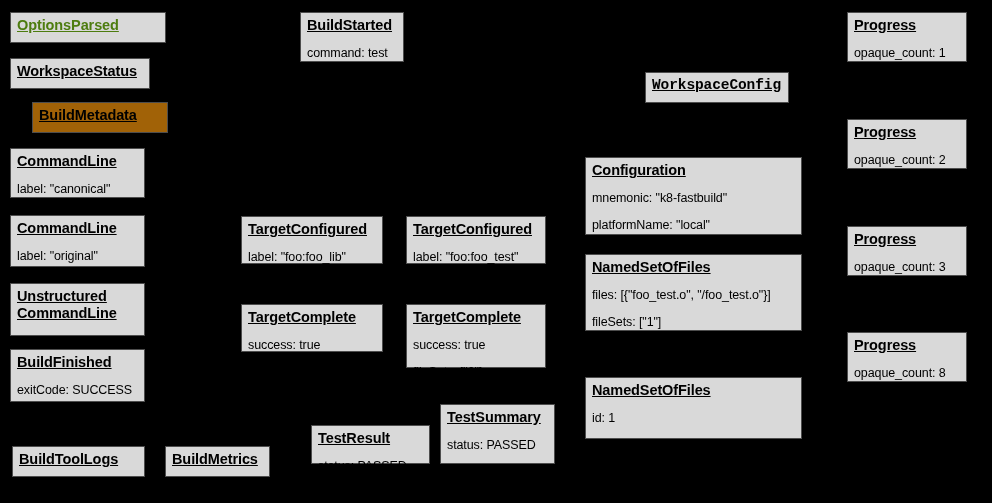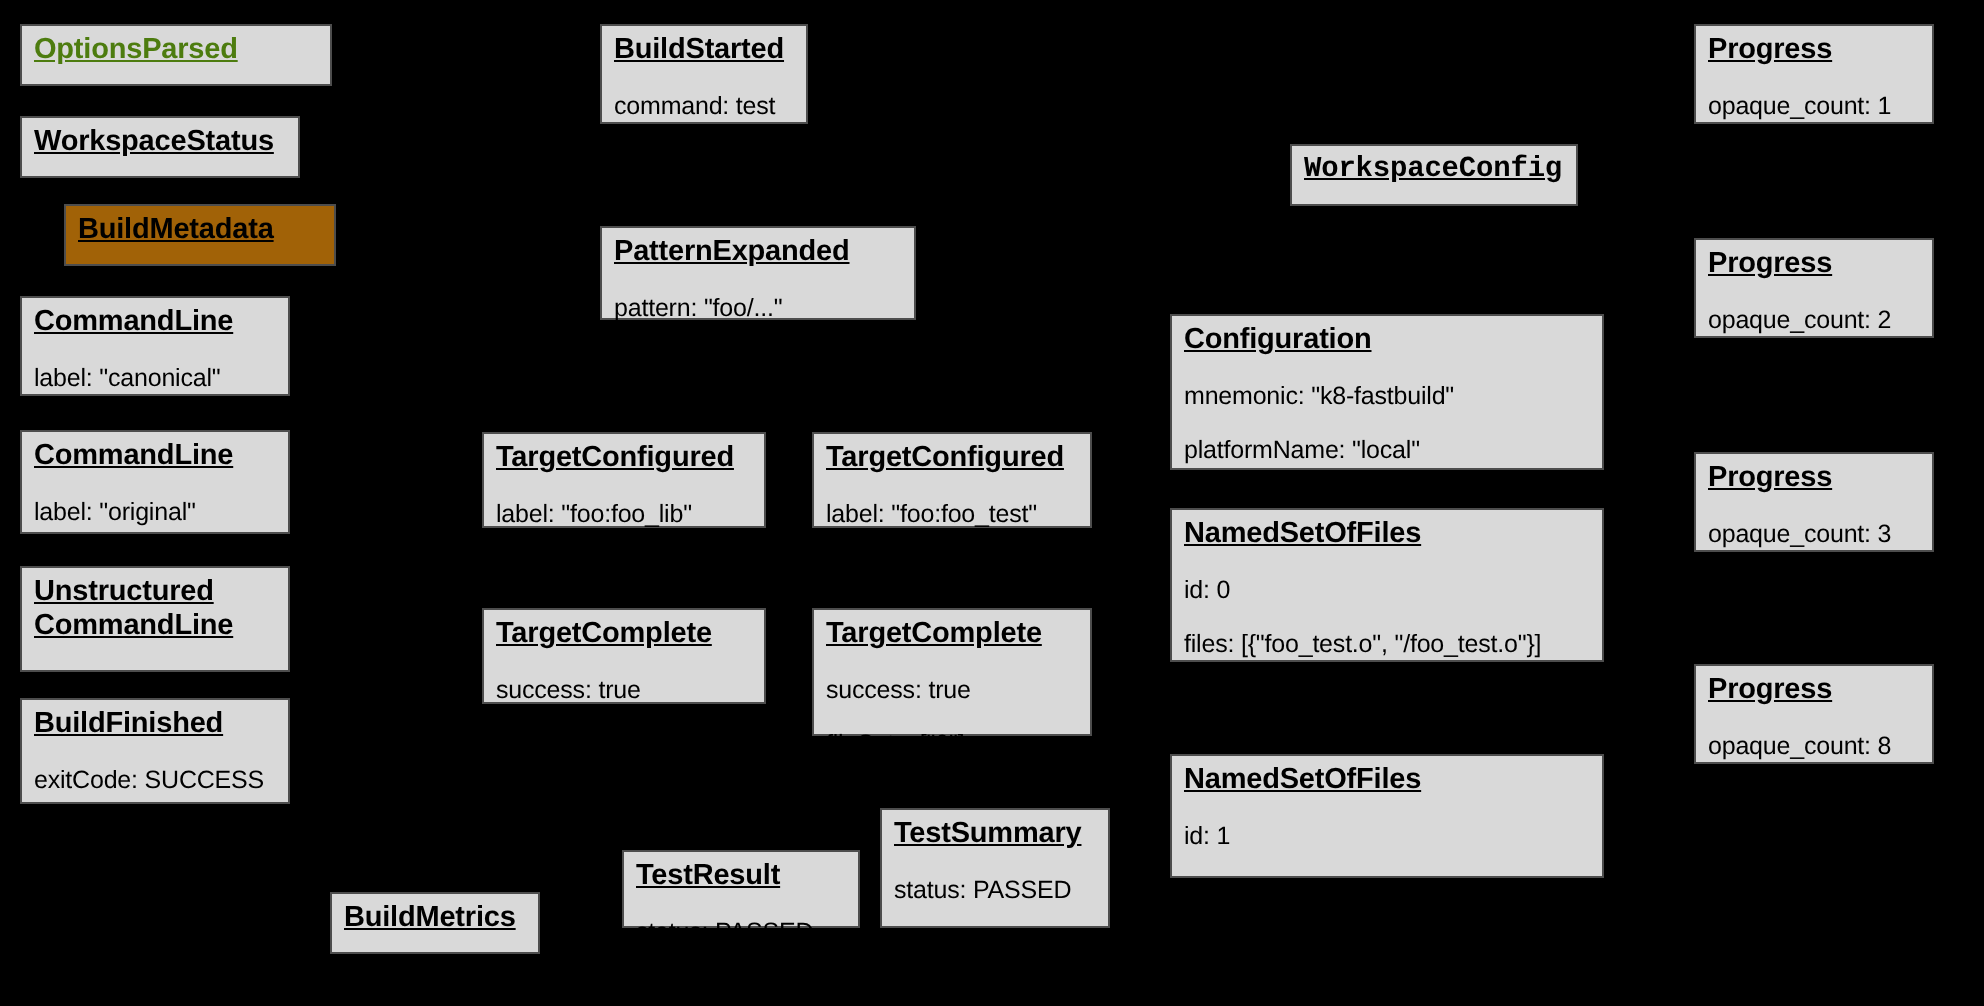--- a/index.html
+++ b/index.html
@@ -71,30 +71,29 @@
       <div class="node-title">CommandLine</div>
       <div class="node-field">label: "original"</div>
     </div>
     <div class="node" style="left: 10px; top: 283px; width: 135px; height: 53px; background: rgb(217, 217, 217); border-color: rgb(77, 77, 77); color: rgb(0, 0, 0);">
       <div class="node-title wrap">Unstructured CommandLine</div>
     </div>
     <div class="node" style="left: 10px; top: 349px; width: 135px; height: 53px; background: rgb(217, 217, 217); border-color: rgb(77, 77, 77); color: rgb(0, 0, 0);">
       <div class="node-title">BuildFinished</div>
       <div class="node-field">exitCode: SUCCESS</div>
     </div>
+    <div class="node" style="left: 12px; top: 446px; width: 133px; height: 31px; background: rgb(217, 217, 217); border-color: rgb(77, 77, 77); color: rgb(0, 0, 0);">
+      <div class="node-title">BuildToolLogs</div>
+    </div>
     <div class="node" style="left: 165px; top: 446px; width: 105px; height: 31px; background: rgb(217, 217, 217); border-color: rgb(77, 77, 77); color: rgb(0, 0, 0);">
       <div class="node-title">BuildMetrics</div>
     </div>
     <div class="node" style="left: 300px; top: 12px; width: 104px; height: 50px; background: rgb(217, 217, 217); border-color: rgb(77, 77, 77); color: rgb(0, 0, 0);">
       <div class="node-title">BuildStarted</div>
       <div class="node-field">command: test</div>
-    </div>
-    <div class="node" style="left: 300px; top: 113px; width: 158px; height: 47px; background: rgb(217, 217, 217); border-color: rgb(77, 77, 77); color: rgb(0, 0, 0);">
-      <div class="node-title">PatternExpanded</div>
-      <div class="node-field">pattern: "foo/..."</div>
     </div>
     <div class="node" style="left: 241px; top: 216px; width: 142px; height: 48px; background: rgb(217, 217, 217); border-color: rgb(77, 77, 77); color: rgb(0, 0, 0);">
       <div class="node-title">TargetConfigured</div>
       <div class="node-field">label: "foo:foo_lib"</div>
     </div>
     <div class="node" style="left: 241px; top: 304px; width: 142px; height: 48px; background: rgb(217, 217, 217); border-color: rgb(77, 77, 77); color: rgb(0, 0, 0);">
       <div class="node-title">TargetComplete</div>
       <div class="node-field">success: true</div>
     </div>
     <div class="node" style="left: 311px; top: 425px; width: 119px; height: 39px; background: rgb(217, 217, 217); border-color: rgb(77, 77, 77); color: rgb(0, 0, 0);">
@@ -119,21 +118,20 @@
       <div class="node-title">WorkspaceConfig</div>
     </div>
     <div class="node" style="left: 585px; top: 157px; width: 217px; height: 78px; background: rgb(217, 217, 217); border-color: rgb(77, 77, 77); color: rgb(0, 0, 0);">
       <div class="node-title">Configuration</div>
       <div class="node-field">mnemonic: "k8-fastbuild"</div>
       <div class="node-field">platformName: "local"</div>
       <div class="node-field">cpu: "k8"</div>
     </div>
     <div class="node" style="left: 585px; top: 254px; width: 217px; height: 77px; background: rgb(217, 217, 217); border-color: rgb(77, 77, 77); color: rgb(0, 0, 0);">
       <div class="node-title">NamedSetOfFiles</div>
-      <div class="node-field">id: 0</div>
       <div class="node-field">files: [{"foo_test.o", "/foo_test.o"}]</div>
       <div class="node-field">fileSets: ["1"]</div>
     </div>
     <div class="node" style="left: 585px; top: 377px; width: 217px; height: 62px; background: rgb(217, 217, 217); border-color: rgb(77, 77, 77); color: rgb(0, 0, 0);">
       <div class="node-title">NamedSetOfFiles</div>
       <div class="node-field">id: 1</div>
       <div class="node-field">files: [{"foo.o", "/foo.o"}]</div>
     </div>
     <div class="node" style="left: 847px; top: 12px; width: 120px; height: 50px; background: rgb(217, 217, 217); border-color: rgb(77, 77, 77); color: rgb(0, 0, 0);">
       <div class="node-title">Progress</div>

